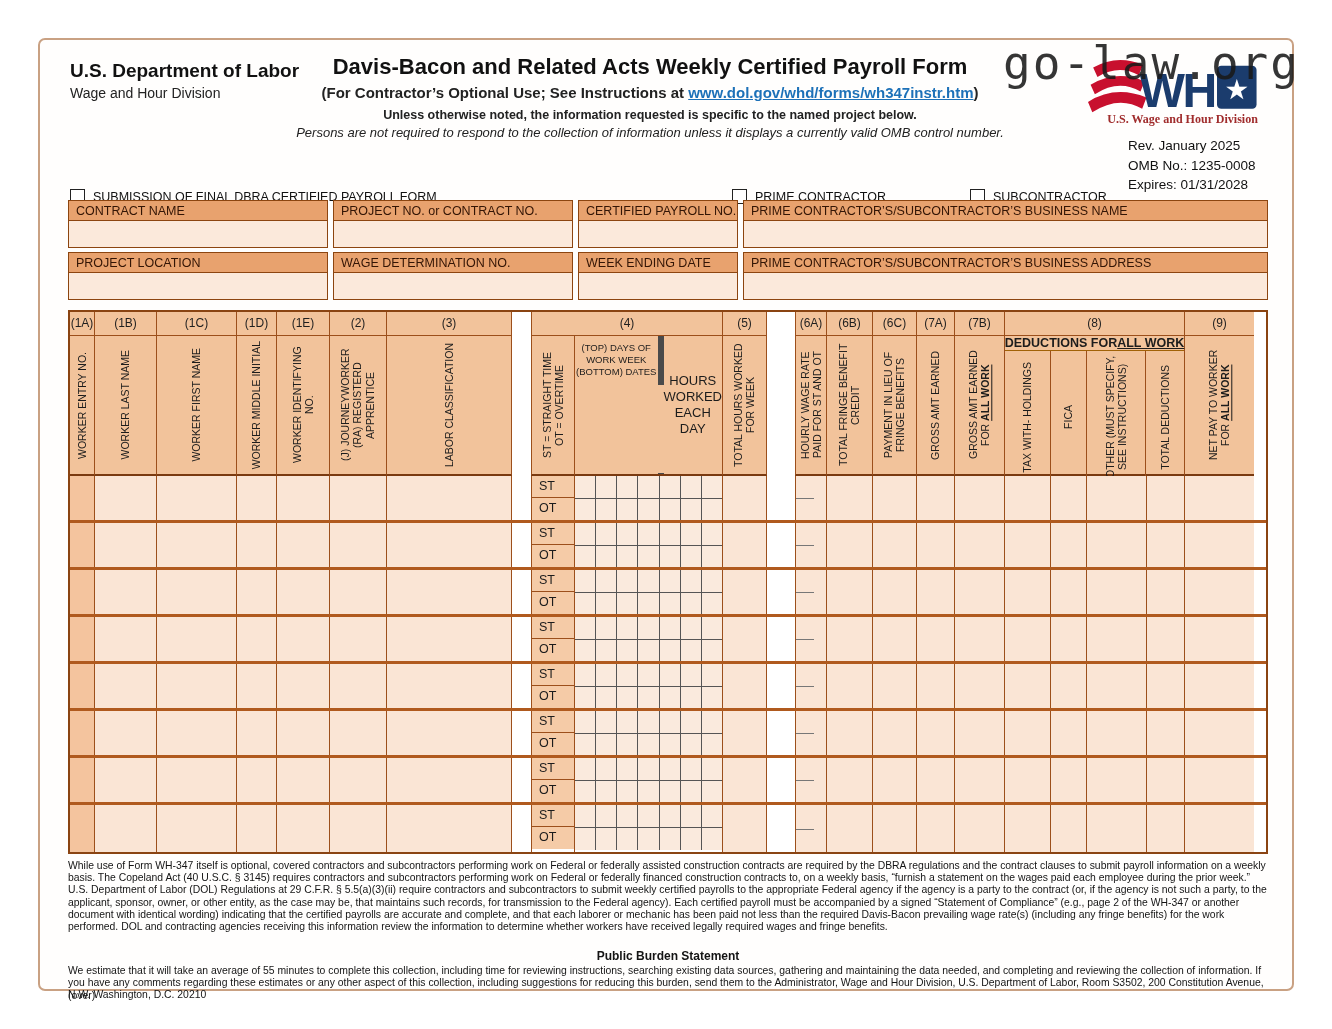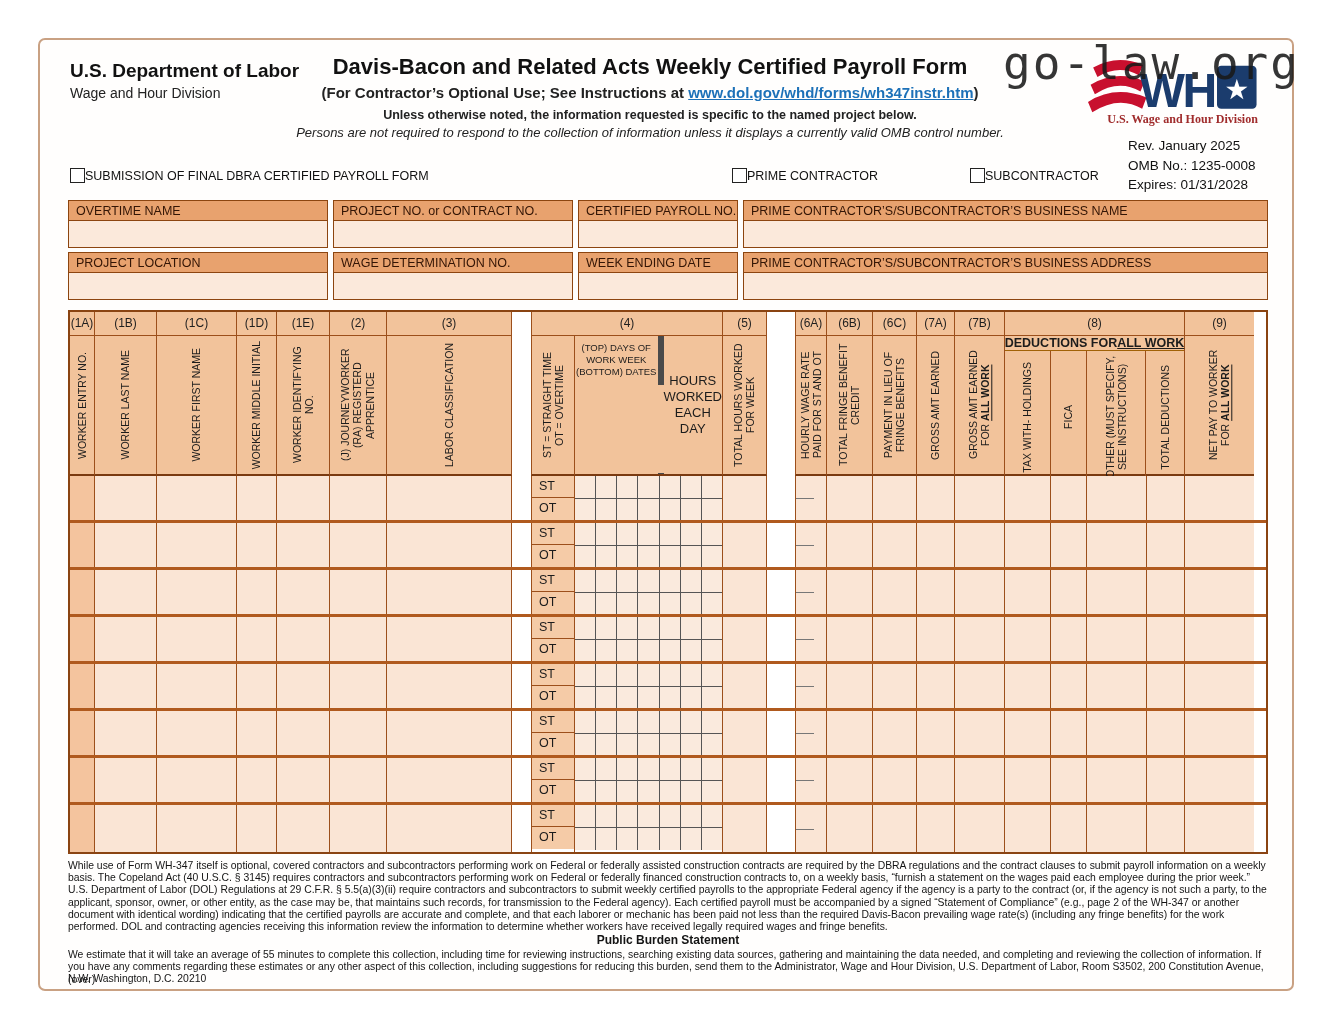--- a/index.html
+++ b/index.html
@@ -13,21 +13,21 @@
   .titleblock{position:absolute;left:210px;top:14px;width:800px;text-align:center;}
   .t1{font-size:22px;font-weight:bold;color:#111;}
   .t2{font-size:15px;font-weight:bold;margin-top:4px;}
   .t2 a{color:#1D71B8;text-decoration:underline;font-weight:bold;}
   .t3{font-size:12.5px;font-weight:bold;margin-top:7px;}
   .t4{font-size:13px;font-style:italic;margin-top:3px;}
   .logo{position:absolute;right:32px;top:10px;width:172px;}
   .revblock{position:absolute;left:1088px;top:96px;font-size:13.5px;line-height:1.45;color:#111;}
   
   .cbrow{position:absolute;left:28px;top:128px;width:1200px;height:18px;}
-  .cbitem{position:absolute;display:flex;align-items:center;font-size:12.5px;color:#111;white-space:nowrap;}
+  .cbitem{position:absolute;display:flex;align-items:center;gap:8px;font-size:12.5px;color:#111;white-space:nowrap;margin-top:21px;}
   .cb{width:13px;height:13px;border:1.5px solid #222;background:#fff;display:inline-block;flex:0 0 auto;}
   
   .fields{position:absolute;left:28px;top:160px;width:1200px;display:grid;grid-template-columns:260px 240px 160px 525px;gap:4px 5px;}
   .fbox{border:1.5px solid #8C4510;background:#FBE9DB;}
   .flabel{background:#E8A26E;border-bottom:1.5px solid #8C4510;font-size:12.5px;color:#331505;padding:3px 7px 2px 7px;white-space:nowrap;overflow:hidden;}
   .finput{height:26px;background:#FBE9DB;}
   
   .tbl{position:absolute;left:28px;top:270px;width:1200px;border:2px solid #8A4412;box-sizing:border-box;background:#fff;}
   .tr{display:flex;width:100%;}
   .nc,.gapn{box-sizing:border-box;flex:0 0 auto;}
@@ -73,21 +73,21 @@
   .st-cell{border-bottom:1px solid #9C4F1B;}
   .days-col{box-sizing:border-box;flex:0 0 auto;width:148px;border-right:1px solid #9C4F1B;display:flex;flex-direction:column;}
   .day-row{display:flex;height:22px;}
   .day-row:first-child{border-bottom:1px solid #555;}
   .bdc{flex:1;box-sizing:border-box;background:#FAEADD;border-right:1px solid #555;}
   .bdc:last-child{border-right:none;}
   .c6a::after{content:"";position:absolute;left:0;top:50%;width:60%;border-top:1px solid #777;}
   
   .footer{position:absolute;left:28px;top:820px;width:1200px;color:#141414;}
   .legal{font-size:10.4px;line-height:1.17;text-align:left;}
-  .btitle{text-align:center;font-weight:bold;font-size:12px;margin-top:0;}
+  .btitle{text-align:center;font-weight:bold;font-size:12px;margin-top:16px;}
   .btext{font-size:10.4px;line-height:1.17;margin-top:2px;}
   .over{text-align:left;font-size:10.4px;margin-top:-12px;}
 </style>
 </head>
 <body>
 
 <div class="page">
   <div class="watermark">go-law.org</div>
 
   <div class="agency">
@@ -130,21 +130,21 @@
       <span>PRIME CONTRACTOR</span>
     </div>
     <div class="cbitem" style="left:902px;">
       <span class="cb"></span>
       <span>SUBCONTRACTOR</span>
     </div>
   </div>
 
   <div class="fields">
     <div class="fbox">
-      <div class="flabel">OVERTIME NAME</div>
+      <div class="flabel">CONTRACT NAME</div>
       <div class="finput"></div>
     </div>
     <div class="fbox">
       <div class="flabel">PROJECT NO. or CONTRACT NO.</div>
       <div class="finput"></div>
     </div>
     <div class="fbox">
       <div class="flabel">CERTIFIED PAYROLL NO.</div>
       <div class="finput"></div>
     </div>

